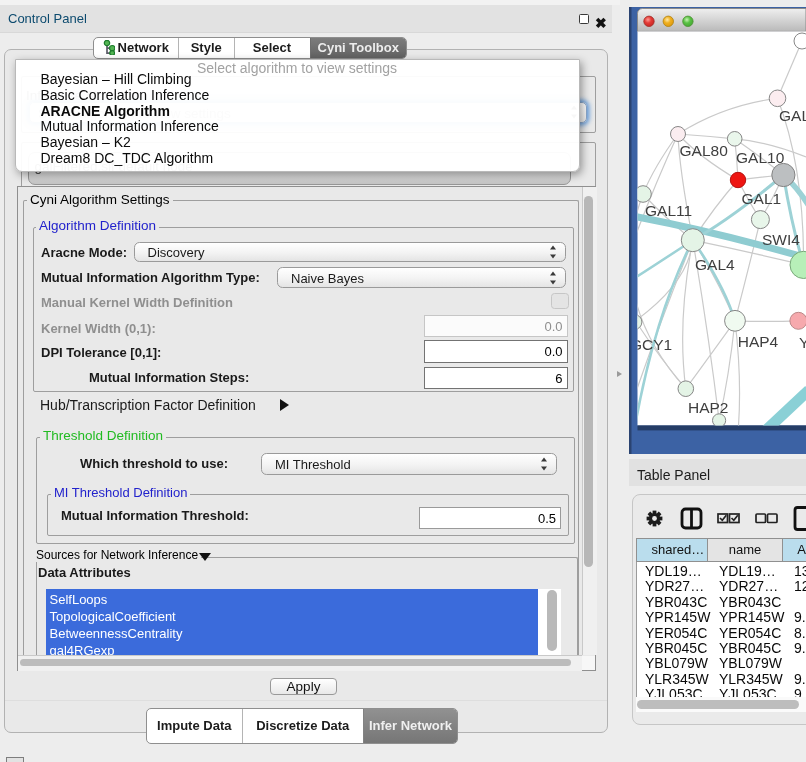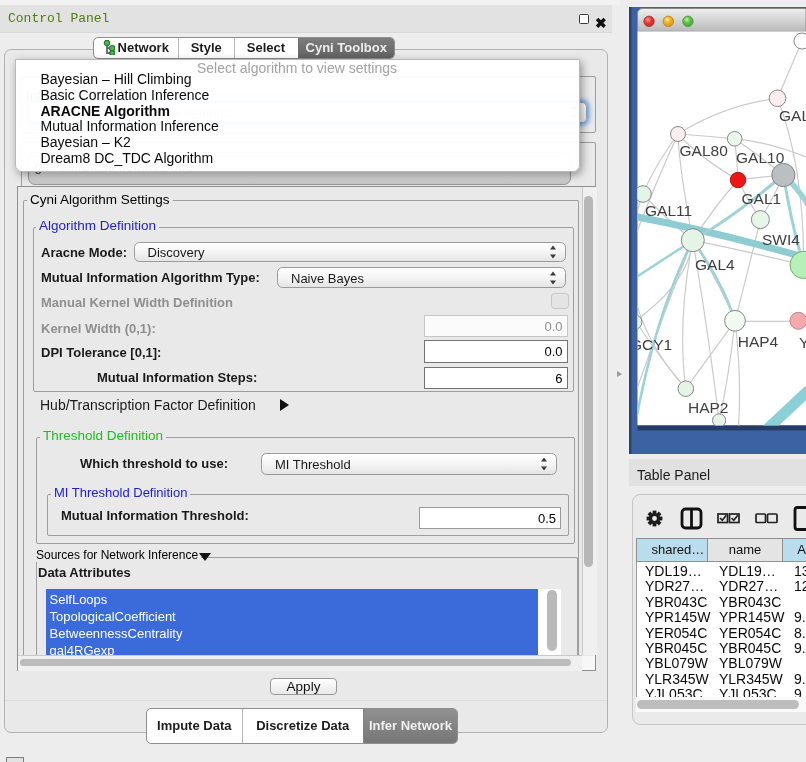--- a/index.html
+++ b/index.html
@@ -26,21 +26,21 @@
   .seg div:first-child{border-left:none;align-items:center;}
   .seg div.sel{background:linear-gradient(#7d7d7d,#626262);color:#ededed;border-left-color:#6e6e6e;}
   .seg div.sel2{background:linear-gradient(#919191,#767676);color:#f0f0f0;border-left-color:#828282;}
 </style></head>
 <body>
 <div id="page">
 
 <div class="abs" style="left:2px;top:0;width:1.5px;height:3px;background:#5a5a5a;"></div>
 <div class="abs" style="left:0;top:0;width:620px;height:5px;background:#f2f2f2;"></div>
 <div class="abs" style="left:0;top:5px;width:612px;height:27px;background:#e2e2e2;border-bottom:1px solid #d8d8d8;">
-  <div class="abs" style="left:8px;top:6.5px;font-size:13px;color:#4d7c0f;line-height:13px;font-family:Liberation Mono, monospace;">Control Panel</div>
+  <div class="abs" style="left:8px;top:6.5px;font-size:13px;color:#0c4a6e;line-height:13px;">Control Panel</div>
   <div class="abs" style="left:579px;top:9px;width:10px;height:10px;border:1.5px solid #3a3a3a;background:#fff;border-radius:1.5px;box-sizing:border-box;"></div>
   <div class="abs" style="left:595px;top:10px;font-size:14px;font-weight:bold;color:#111;">✖</div>
 </div>
 
 <div class="abs" style="left:4px;top:49px;width:604px;height:684px;background:#e9e9e9;
      border:1px solid #b2b2b2;border-radius:7px;box-sizing:border-box;"></div>
 
 <div class="abs tb" style="left:21px;top:75.5px;width:573px;height:55px;"></div>
 <div class="abs" style="left:26px;top:87.5px;font-size:13.5px;color:#333;">Inference Algorithm</div>
 <div class="abs" style="left:29px;top:101.5px;width:558px;height:21px;border:1px solid #8aa8cc;border-radius:5px;
@@ -78,21 +78,21 @@
 <div class="abs" style="left:551px;top:293px;width:16px;height:14px;background:#e4e4e4;border:1px solid #c6c6c6;border-radius:3.5px;"></div>
 
 <div class="lab" style="left:41px;top:324px;color:#8f8f8f;">Kernel Width (0,1):</div>
 <div class="field" style="left:424px;top:315px;width:144px;height:22px;background:#fbfbfb;border:1px solid #c6c6c6;
      color:#8f8f8f;padding:3px 4.5px 0 0;">0.0</div>
 
 <div class="lab" style="left:41px;top:348.5px;">DPI Tolerance [0,1]:</div>
 <div class="field" style="left:423.5px;top:340px;width:144.5px;height:22.5px;background:#fff;border:1.5px solid #737373;
      color:#000;padding:3px 4.5px 0 0;">0.0</div>
 
-<div class="lab" style="left:57px;top:373px;padding-left:40px;">Mutual Information Steps:</div>
+<div class="lab" style="left:49px;top:373px;padding-left:40px;">Mutual Information Steps:</div>
 <div class="field" style="left:423.5px;top:366.5px;width:144.5px;height:22px;background:#fff;border:1.5px solid #737373;
      color:#000;padding:3px 4.5px 0 0;">6</div>
 
 <div class="abs" style="left:40px;top:397.5px;font-size:14px;line-height:14px;color:#1a1a1a;white-space:nowrap;">Hub/Transcription Factor Definition</div>
 <div class="abs" style="left:280px;top:399px;width:0;height:0;border-top:6px solid transparent;
      border-bottom:6px solid transparent;border-left:9.5px solid #111;"></div>
 
 <div class="abs tb" style="left:36px;top:436.5px;width:537px;height:105.5px;"></div>
 <div class="tbl" style="left:40px;top:430.5px;color:#22bb22;">Threshold Definition</div>
 
@@ -142,21 +142,21 @@
 <div class="abs" style="left:6px;top:757px;width:16px;height:10px;border:1.5px solid #7d7d7d;background:#e2e2e2;"></div>
 
 <div class="seg" style="left:92.5px;top:37px;height:21.7px;border-color:#8e8e8e;">
   <div style="width:84.5px;"><svg width="12" height="15" viewBox="0 0 12 15" style="margin-right:3px;">
      <path d="M4,4 L4,13.2 9,13.2 M4,8.2 L9,8.2" fill="none" stroke="#5c5c68" stroke-width="1.7"></path>
      <circle cx="4" cy="3" r="2.7" fill="#53b553" stroke="#1d7c2d" stroke-width="1.2"></circle>
      <circle cx="9.2" cy="8.2" r="2.7" fill="#53b553" stroke="#1d7c2d" stroke-width="1.2"></circle>
      <circle cx="9.2" cy="13" r="2.4" fill="#53b553" stroke="#1d7c2d" stroke-width="1.2"></circle>
         </svg>Network</div>
   <div style="width:55.5px;">Style</div>
-  <div style="width:64px;">Select</div>
+  <div style="width:76px;">Select</div>
   <div class="sel" style="width:96.5px;">Cyni Toolbox</div>
 </div>
 
 <div class="abs" style="left:14.5px;top:58.5px;width:565px;height:113.5px;background:rgba(255,255,255,0.96);
      border:1px solid #b9b9b9;border-radius:0 0 7px 7px;box-shadow:2px 3px 8px rgba(0,0,0,0.38);
      font-size:14px;color:#0a0a0a;box-sizing:border-box;">
   <div style="position:absolute;left:0;right:0;top:0.5px;text-align:center;color:#a2a2a2;">Select algorithm to view settings</div>
   <div style="position:absolute;left:1px;top:12.5px;line-height:15.8px;white-space:nowrap;padding-left:24px;">
     Bayesian – Hill Climbing<br>
     Basic Correlation Inference<br>

